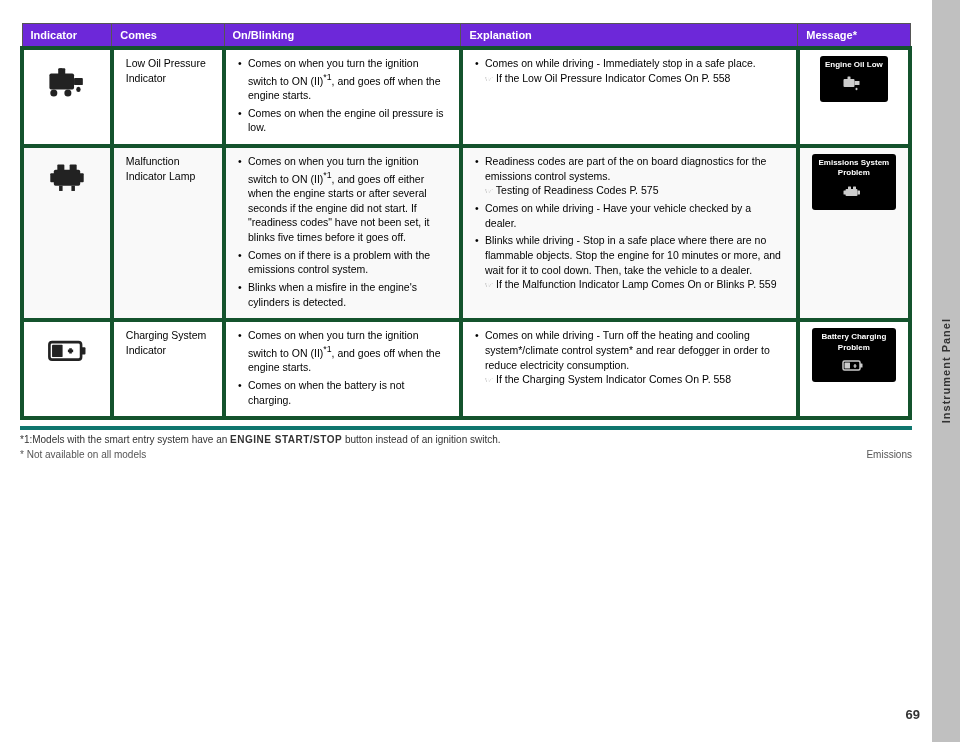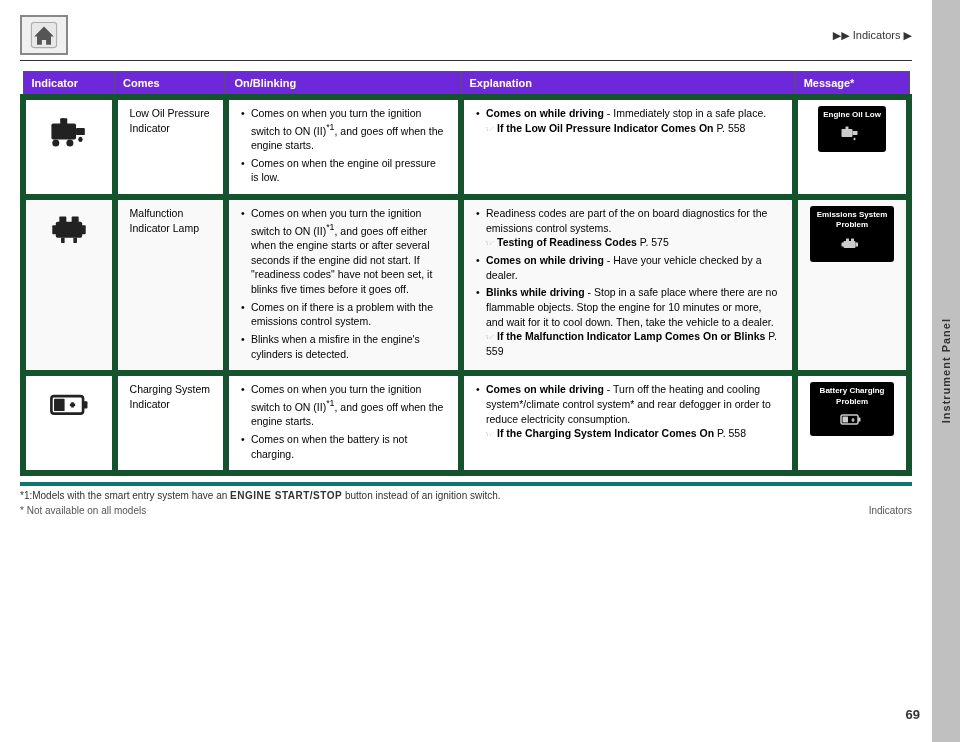--- a/index.html
+++ b/index.html
@@ -82,21 +82,21 @@
       background: #6d28d9;
       color: #fff;
       padding: 5px 8px;
       text-align: left;
       font-size: 11px;
       font-weight: bold;
       border: 1px solid #555;
     }
     .indicator-table td {
       padding: 6px 12px;
-      border: 6px solid #14532d;
+      border: 4px solid #14532d;
       vertical-align: top;
       font-size: 10.5px;
       line-height: 1.4;
     }
     .indicator-table tr:nth-child(even) td {
       background: #f9f9f9;
     }
     .indicator-table tr:nth-child(odd) td {
       background: #fff;
     }
@@ -151,21 +151,21 @@
       padding-left: 10px;
       position: relative;
       margin-bottom: 3px;
     }
     ul.bullet-list li::before {
       content: "•";
       position: absolute;
       left: 0;
     }
 
-    .bold-text { font-weight: bold; text-align: center; }
+    .bold-text { font-weight: normal; text-align: center; }
     .ref-arrow { font-size: 9px; }
 
     
     .footer-note {
       margin-top: 6px;
       font-size: 10px;
       color: #333;
       border-top: 4px solid #0f766e;
       padding-top: 4px;
     }
@@ -189,29 +189,20 @@
     .engine-start-stop {
       font-weight: bold;
       letter-spacing: 0.5px;
     }
   </style>
 </head>
 <body>
 
 <div class="main-content">
 
-  <div class="header">
-    <div class="home-icon-box">
-      <svg class="home-icon-svg" viewBox="0 0 40 40" fill="none" xmlns="http://www.w3.org/2000/svg">
-        <rect x="2" y="2" width="36" height="36" rx="4" fill="#e8e8e8" stroke="#aaa" stroke-width="1.5"></rect>
-        <polygon points="20,8 6,22 10,22 10,34 17,34 17,27 23,27 23,34 30,34 30,22 34,22" fill="#555"></polygon>
-      </svg>
-    </div>
-    <div class="header-right">▶▶ Indicators ▶</div>
-  </div>
 
   <table class="indicator-table">
     <thead>
       <tr>
         <th>Indicator</th>
         <th>Comes</th>
         <th>On/Blinking</th>
         <th>Explanation</th>
         <th>Message*</th>
       </tr>
@@ -353,21 +344,21 @@
         </td>
       </tr>
     </tbody>
   </table>
 
   <div class="footer-note">
     *1:Models with the smart entry system have an <span class="engine-start-stop">ENGINE START/STOP</span> button instead of an ignition switch.
   </div>
   <div class="footer-note2">
     <span>* Not available on all models</span>
-    <span>Indicators</span>
+    <span>Emissions</span>
   </div>
 
 </div>
 
 <div class="side-tab">
   <span class="side-tab-text">Instrument Panel</span>
 </div>
 
 <div class="page-number">69</div>
 

